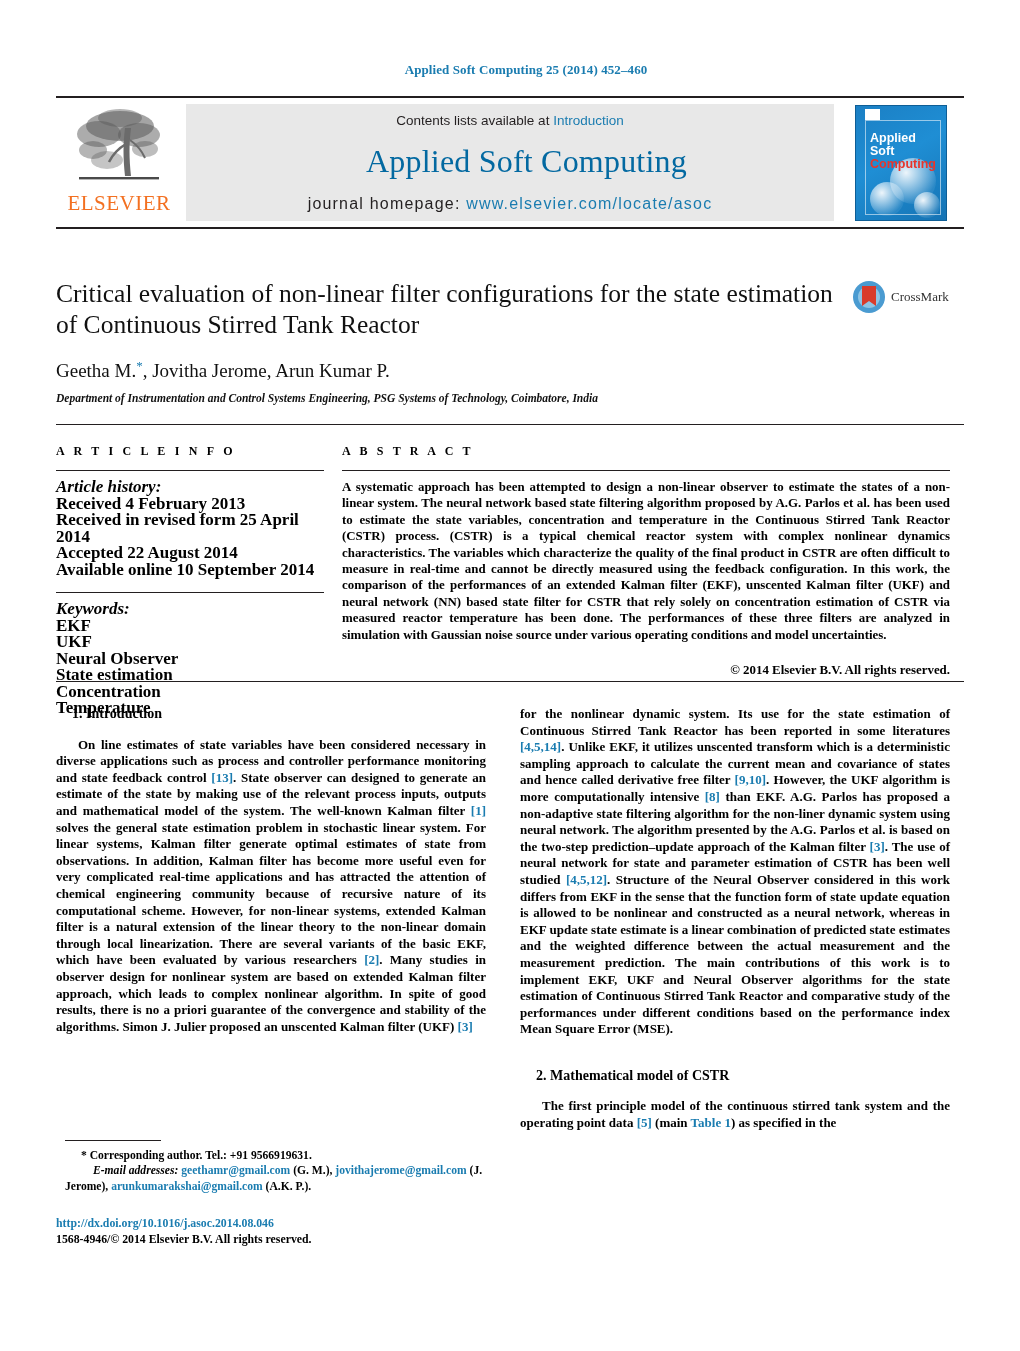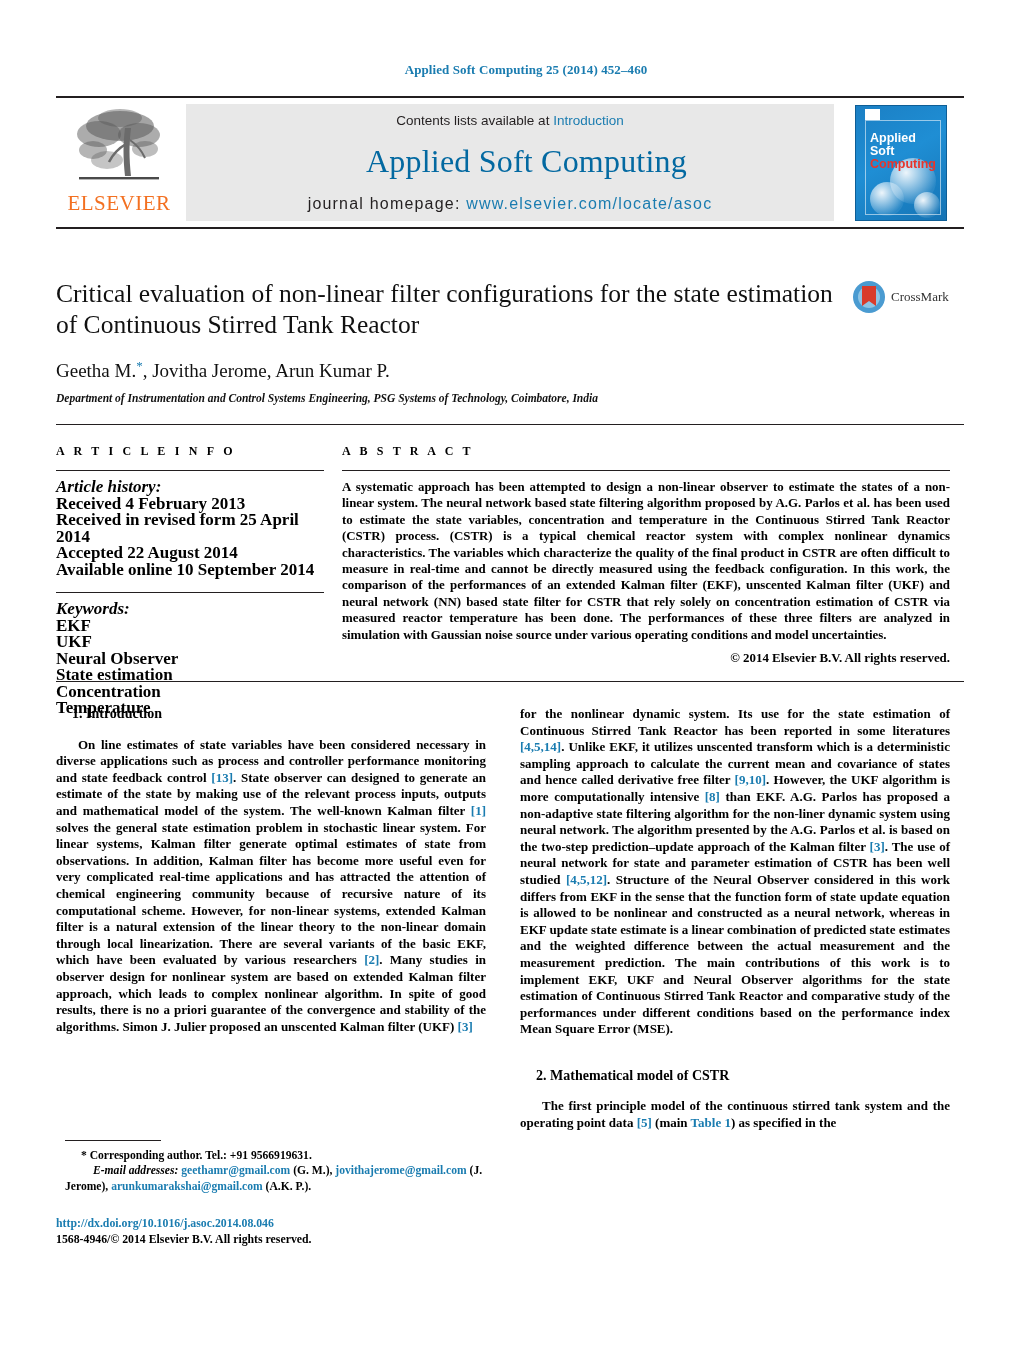--- a/index.html
+++ b/index.html
@@ -205,21 +205,21 @@
     left: 342px;
     width: 608px;
     font-family: "Liberation Serif", serif;
   }
   .abs-body {
     font-size: 12.9px;
     line-height: 16.4px;
     text-align: justify;
     font-weight: bold;
   }
-  .abs-copy { text-align: right; margin-top: 8px; font-size: 12.9px; font-weight: bold; }
+  .abs-copy { text-align: right; margin-top: 20px; font-size: 12.9px; font-weight: bold; }
 
   
   .col {
     position: absolute;
     top: 706px;
     width: 430px;
     font-family: "Liberation Serif", serif;
     font-size: 13px;
     line-height: 16.6px;
     font-weight: bold;

